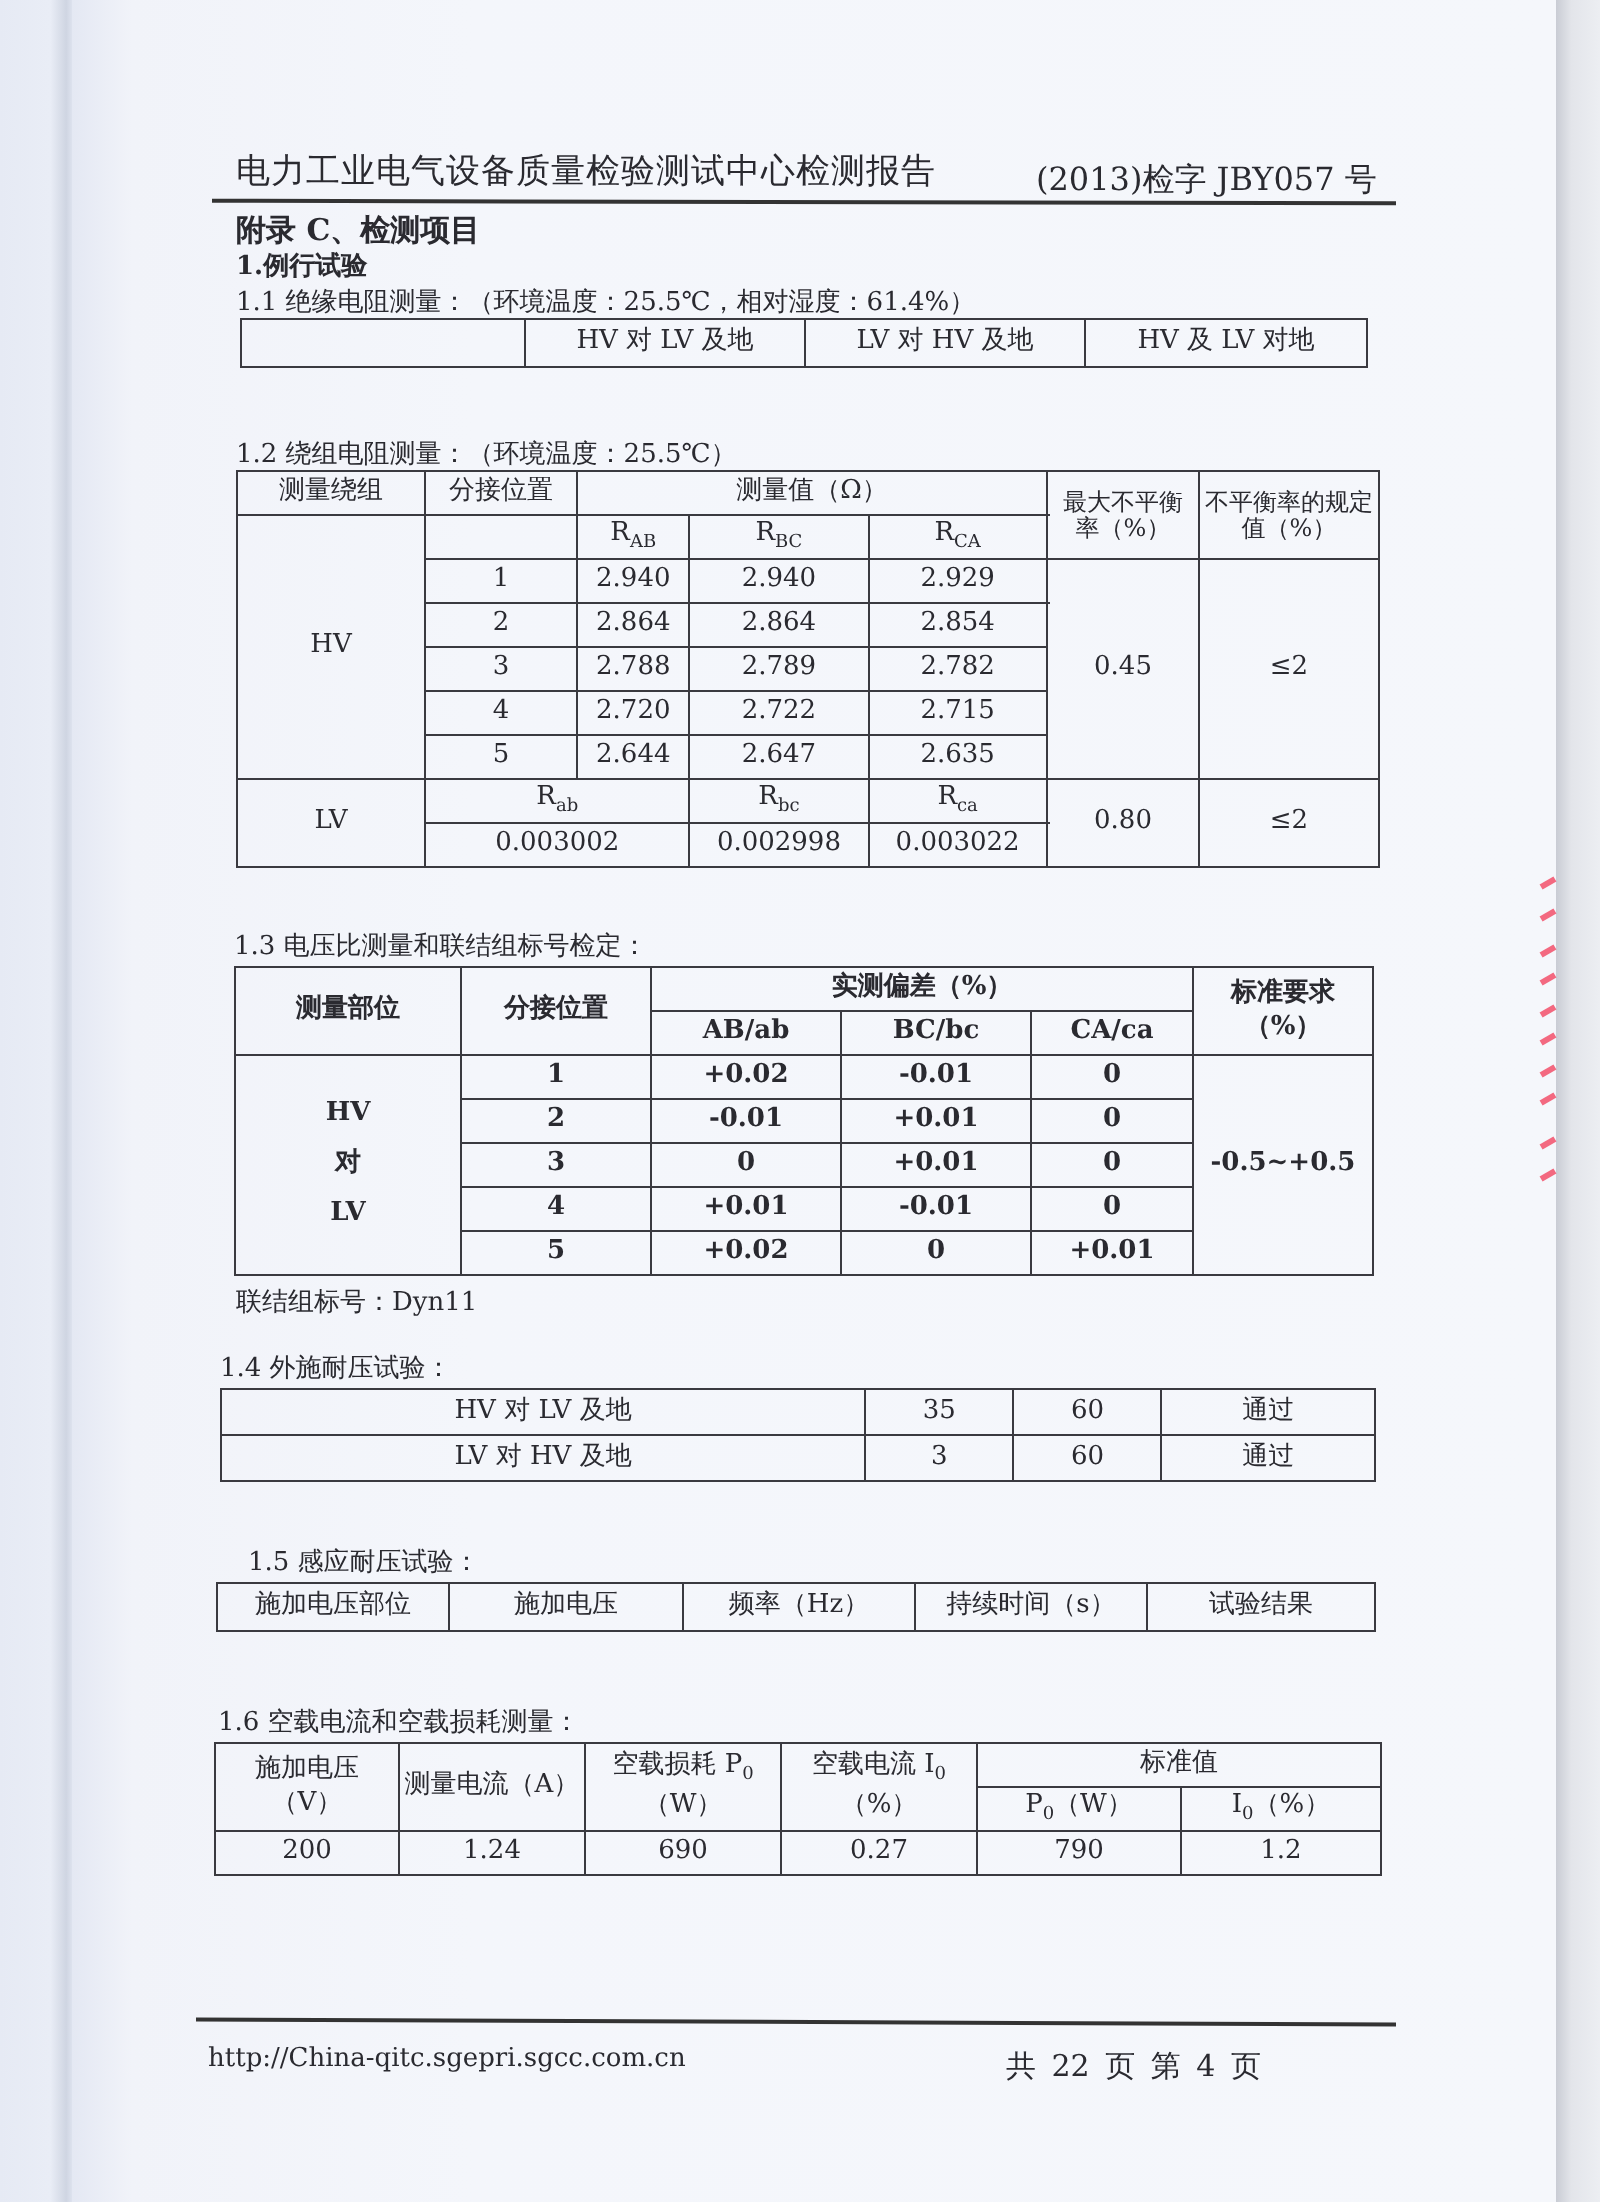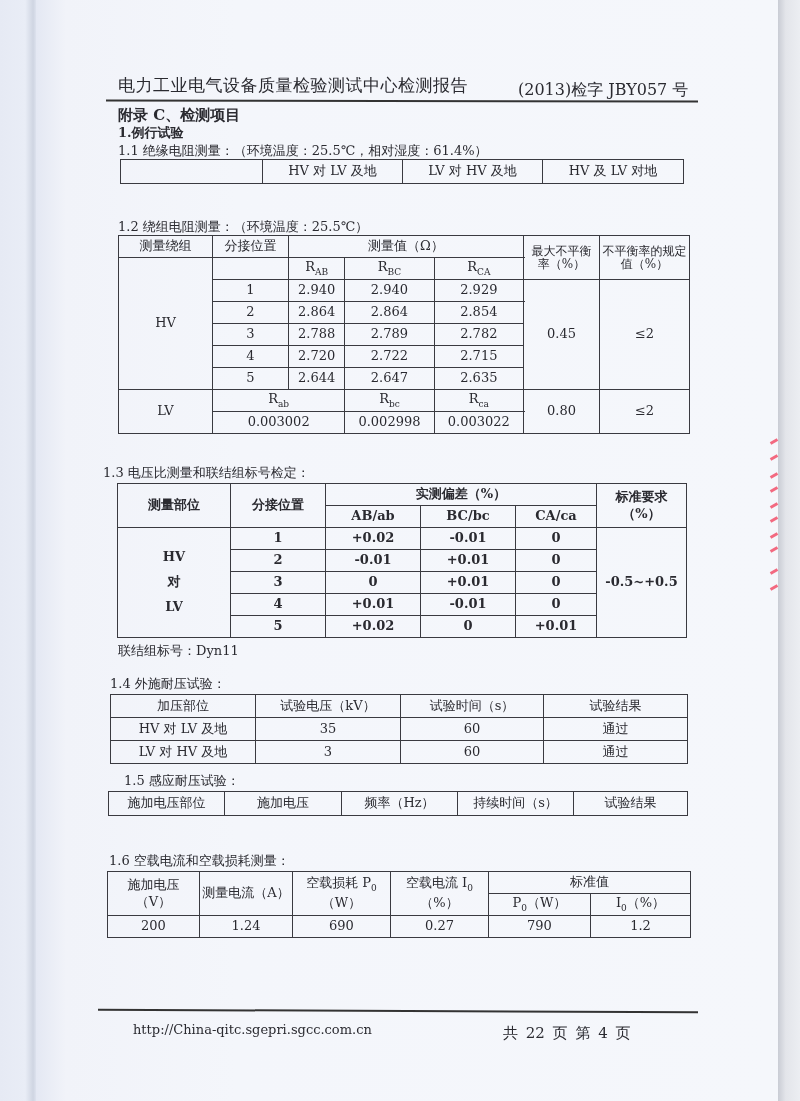--- a/index.html
+++ b/index.html
@@ -51,21 +51,21 @@
   .t3 { left: 117px; top: 483px; width: 570px; font-weight: bold; }
   .t3 td { height: 22px; }
   .t4 { left: 110px; top: 694px; width: 578px; }
   .t4 td { height: 23px; }
   .t5 { left: 108px; top: 791px; width: 580px; }
   .t5 td { height: 24px; }
   .t6 { left: 107px; top: 871px; width: 584px; }
   .t6 td { height: 22px; }
 
   .footer-line { left: 98px; top: 1010px; width: 600px; height: 2px; background: #333; transform: rotate(0.25deg); }
-  .footer-url { left: 104px; top: 1022px; font-size: 13px; margin-left: 29px; }
+  .footer-url { left: 104px; top: 1022px; font-size: 13px; }
   .footer-page { left: 503px; top: 1024px; font-size: 15px; word-spacing: 3px; }
 </style>
 </head>
 <body>
 
 <div class="binding"></div>
 <div class="page"></div>
 <div class="right-edge"></div>
 <div class="stamp">
   <span style="top:10px"></span>
@@ -157,21 +157,21 @@
     <td rowspan="2">≤2</td>
   </tr>
   <tr>
     <td colspan="3">0.003002</td>
     <td colspan="2">0.002998</td>
     <td colspan="2">0.003022</td>
   </tr>
 </tbody>
   </table>
 
-<div class="abs sec" style="left:103px;top:464px;">1.3 电压比测量和联结组标号检定：</div>
+<div class="abs sec" style="left:117px;top:464px;">1.3 电压比测量和联结组标号检定：</div>
 <table class="t3">
   <tbody>
       <tr>
     <td rowspan="2" style="width:113px;height:44px">测量部位</td>
     <td rowspan="2" style="width:95px">分接位置</td>
     <td colspan="3">实测偏差（%）</td>
     <td rowspan="2" style="width:90px;line-height:1.3">标准要求（%）</td>
   </tr>
   <tr>
     <td style="width:95px">AB/ab</td>
@@ -214,26 +214,20 @@
     <td>0</td>
     <td>+0.01</td>
   </tr>
 </tbody>
   </table>
 <div class="abs sec" style="left:118px;top:642px;">联结组标号：Dyn11</div>
 
 <div class="abs sec" style="left:110px;top:675px;">1.4 外施耐压试验：</div>
 <table class="t4">
   <tbody>
-      <tr>
-    <td style="width:145px">加压部位</td>
-    <td style="width:145px">试验电压（kV）</td>
-    <td style="width:143px">试验时间（s）</td>
-    <td>试验结果</td>
-  </tr>
   <tr>
     <td>HV 对 LV 及地</td>
     <td>35</td>
     <td>60</td>
     <td>通过</td>
   </tr>
   <tr>
     <td>LV 对 HV 及地</td>
     <td>3</td>
     <td>60</td>

